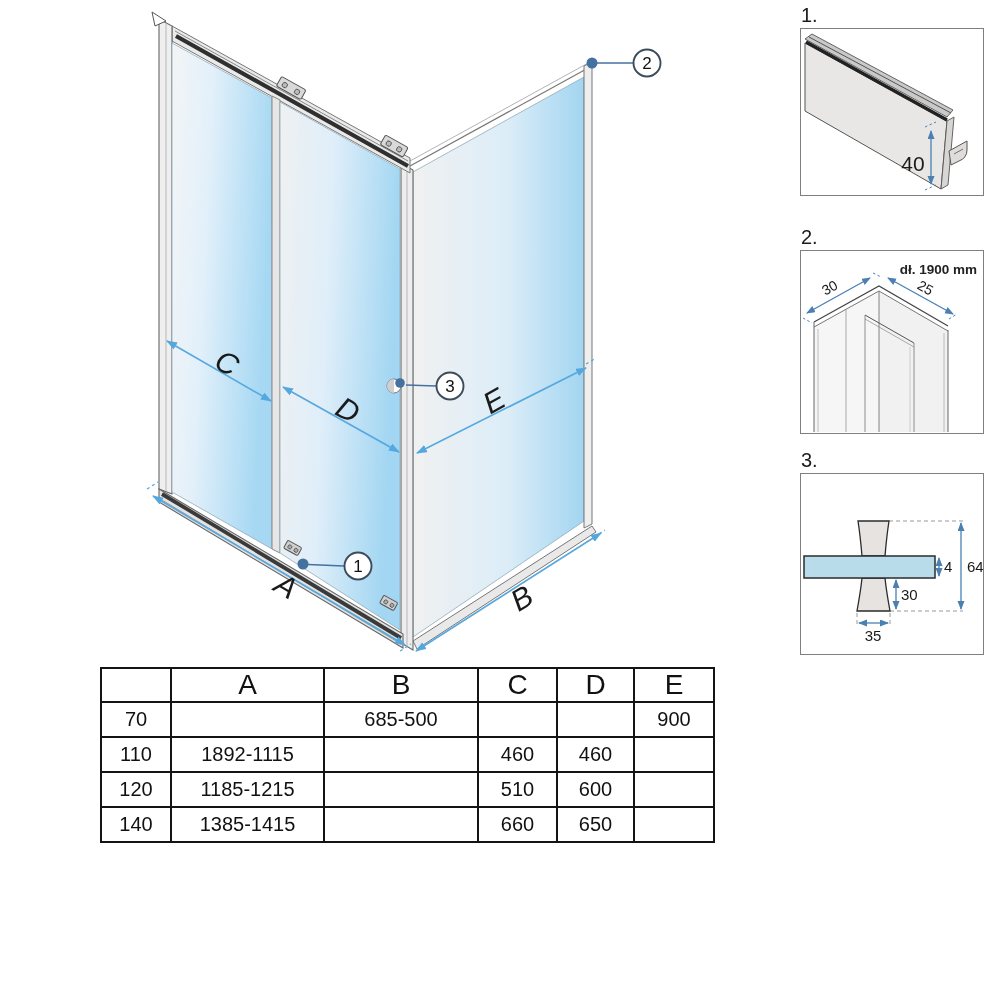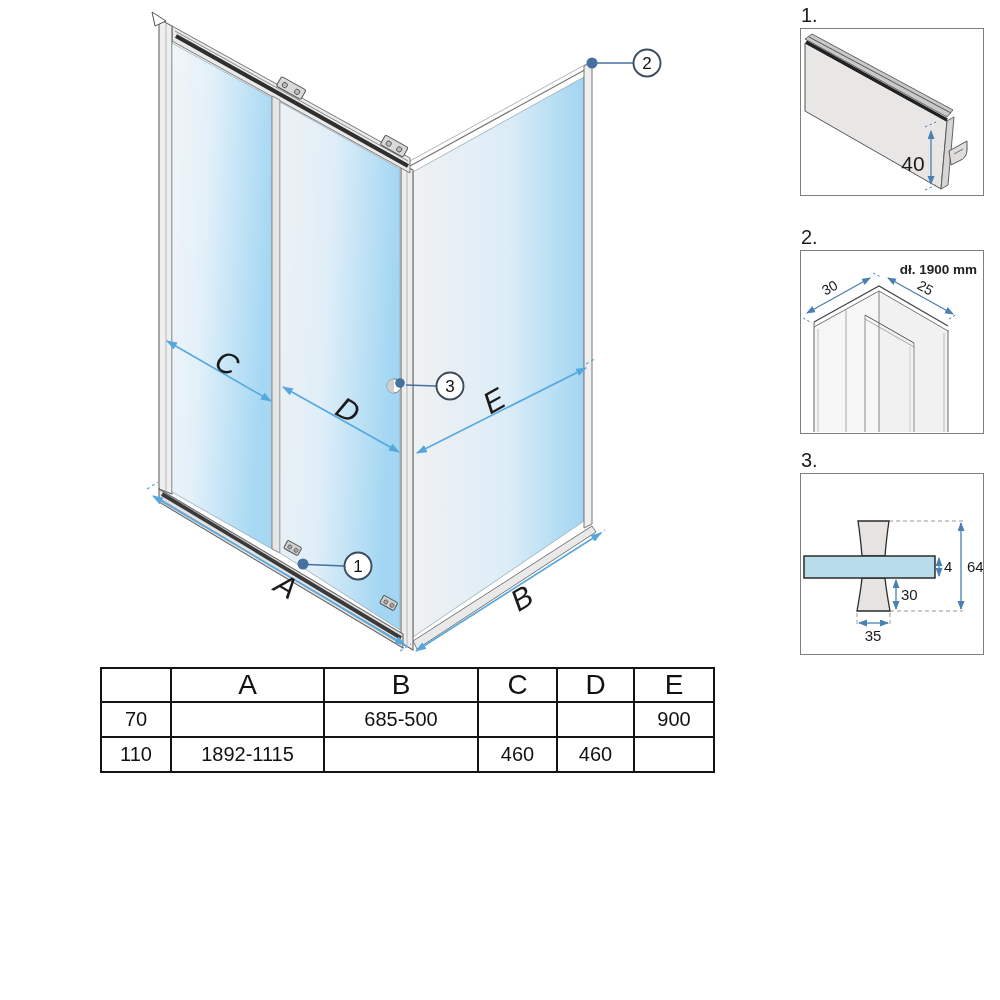--- a/index.html
+++ b/index.html
@@ -278,16 +278,32 @@
           <td>900</td>
         </tr>
         <tr>
           <td>110</td>
           <td>1892-1115</td>
           <td></td>
           <td>460</td>
           <td>460</td>
           <td></td>
         </tr>
+        <tr>
+          <td>120</td>
+          <td>1185-1215</td>
+          <td></td>
+          <td>510</td>
+          <td>600</td>
+          <td></td>
+        </tr>
+        <tr>
+          <td>140</td>
+          <td>1385-1415</td>
+          <td></td>
+          <td>660</td>
+          <td>650</td>
+          <td></td>
+        </tr>
       </tbody>
   </table>
 
 </div>
 
 </body></html>

